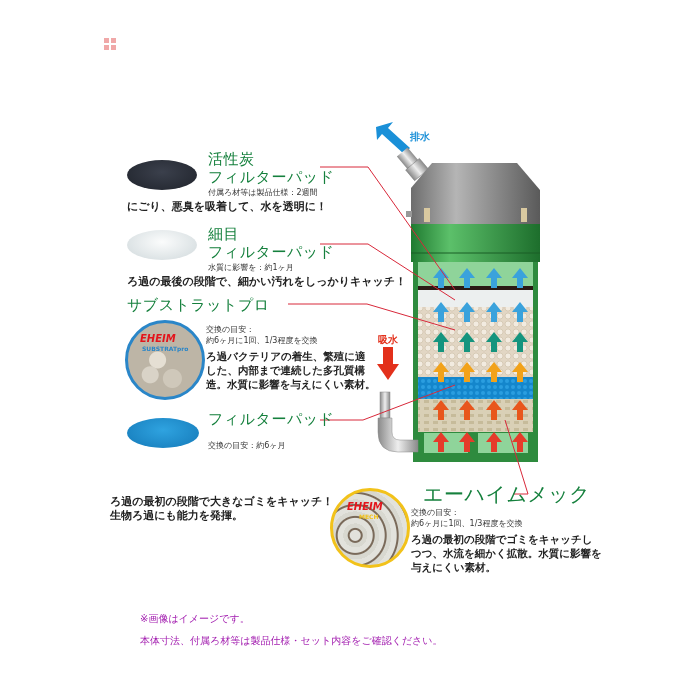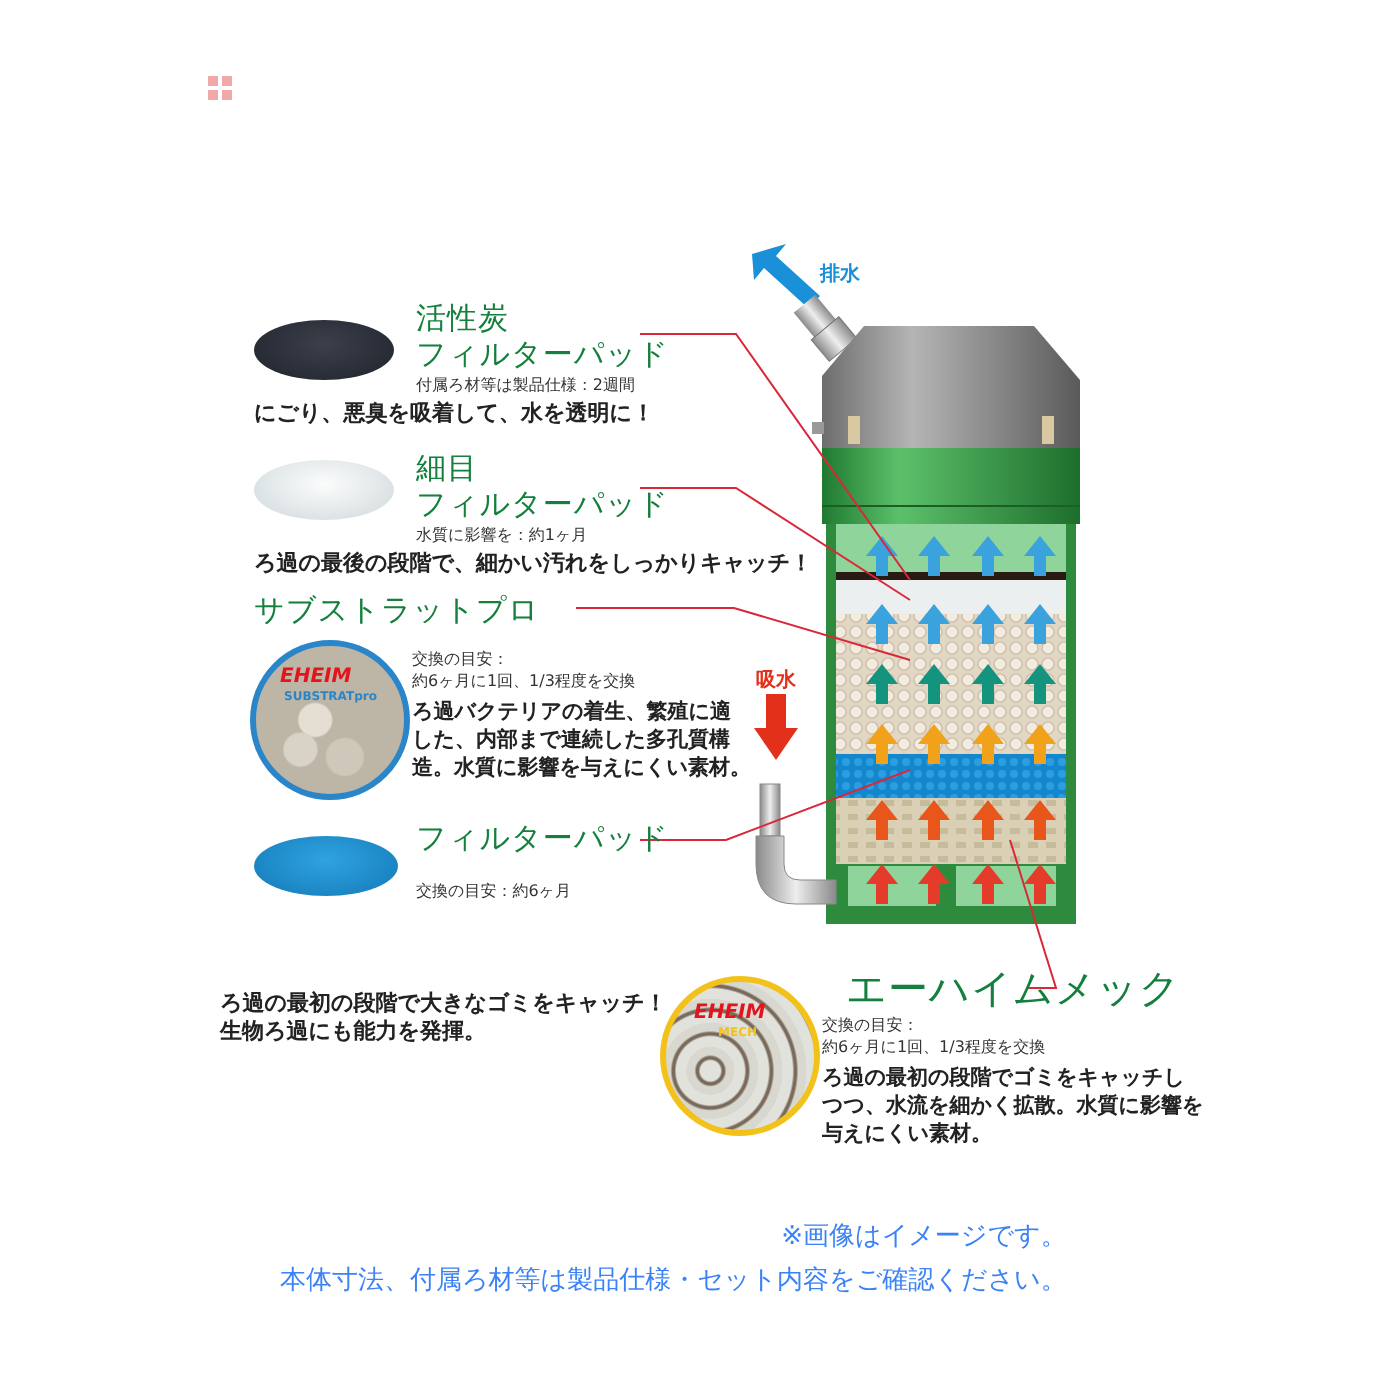--- a/index.html
+++ b/index.html
@@ -11,21 +11,21 @@
     .title-dots span { background:#f0a8a8; width:5px; height:5px; }
     .page-title { font-size:21px; color:#333; letter-spacing:1px; }
 
     .red-h { color:#15803d; font-weight:normal; line-height:18px; font-size:15px; letter-spacing:0.5px; }
     .sub { font-size:8px; color:#333; line-height:11px; }
     .desc { font-size:11px; color:#222; line-height:14px; font-weight:bold; }
     .desc2 { font-size:10.5px; color:#222; line-height:14px; font-weight:bold; }
 
     .pad { border-radius:50%; }
     .circle-img { border-radius:50%; overflow:hidden; }
-    .footnote { font-size:13px; color:#3b82f6; line-height:22px;text-align:right; }
+    .footnote { font-size:10px; color:#a21caf; line-height:22px; }
   </style>
 </head>
 <body>
 
 <div class="abs title-row">
   <div class="title-dots">
       <span></span>
       <span></span>
       <span></span>
       <span></span>

